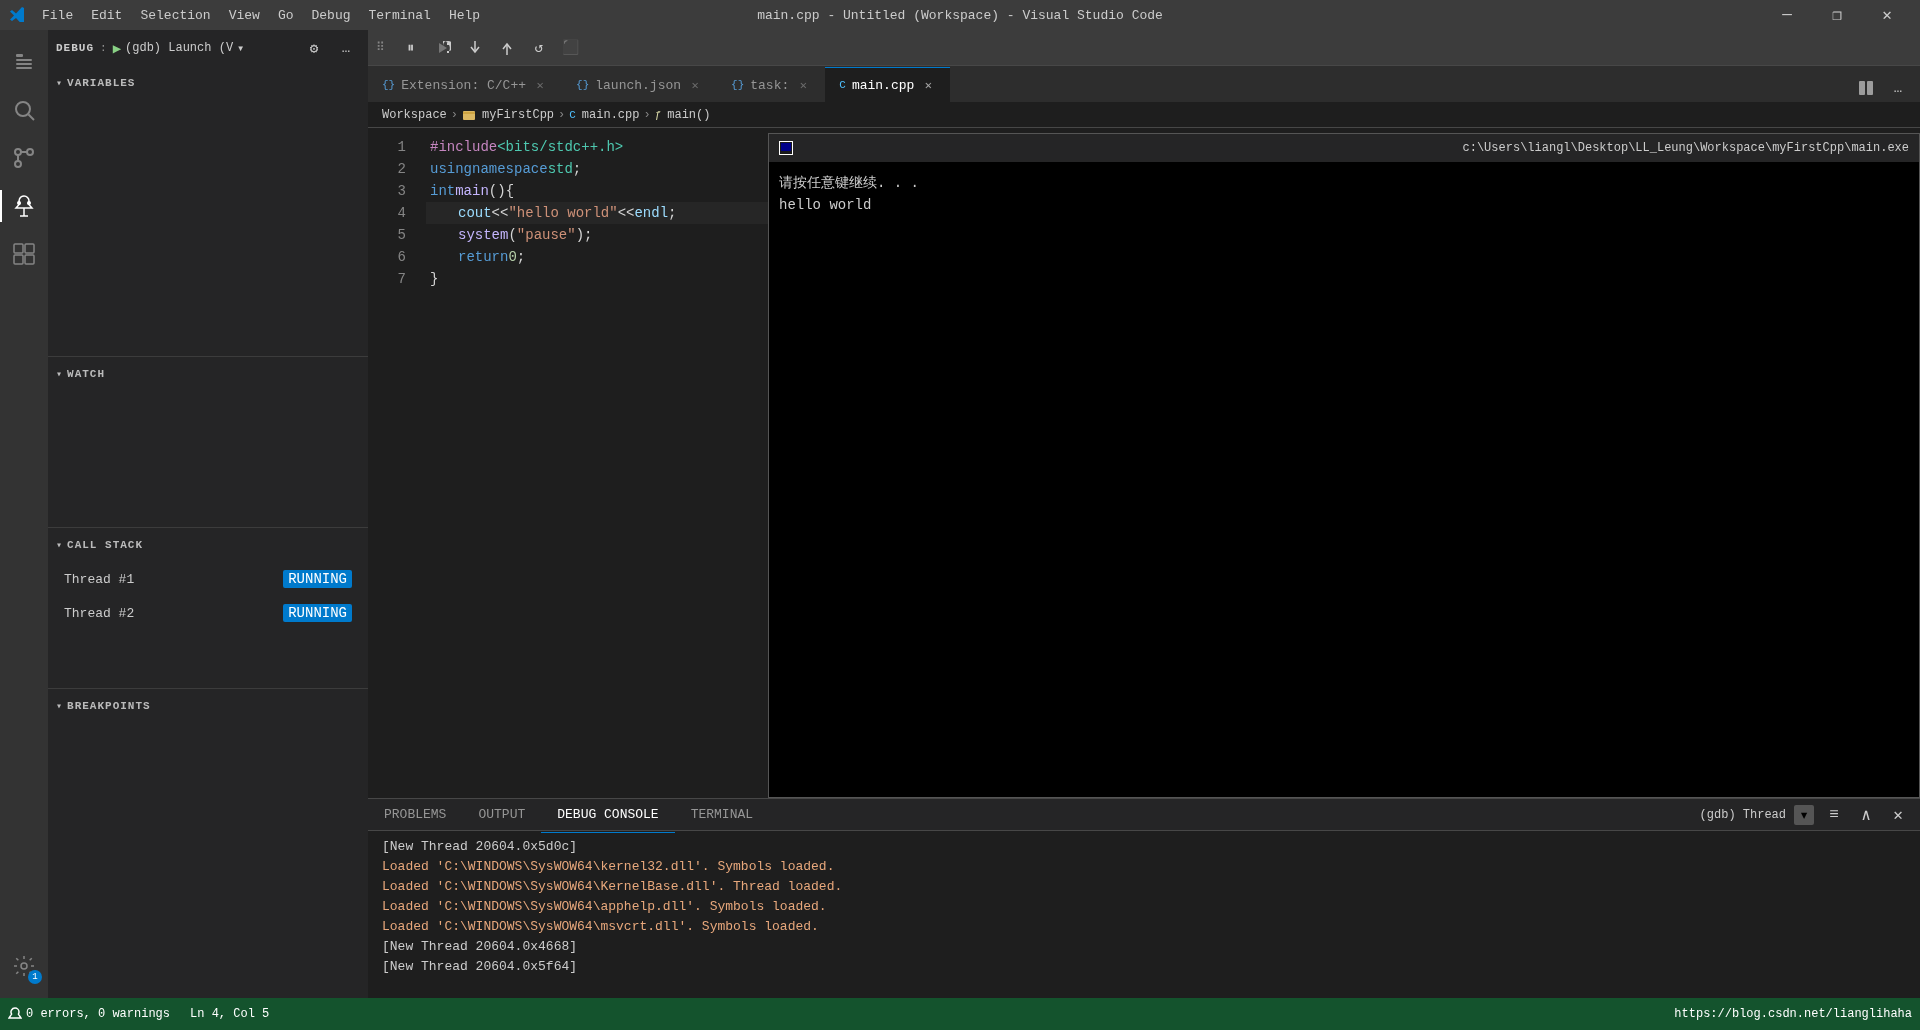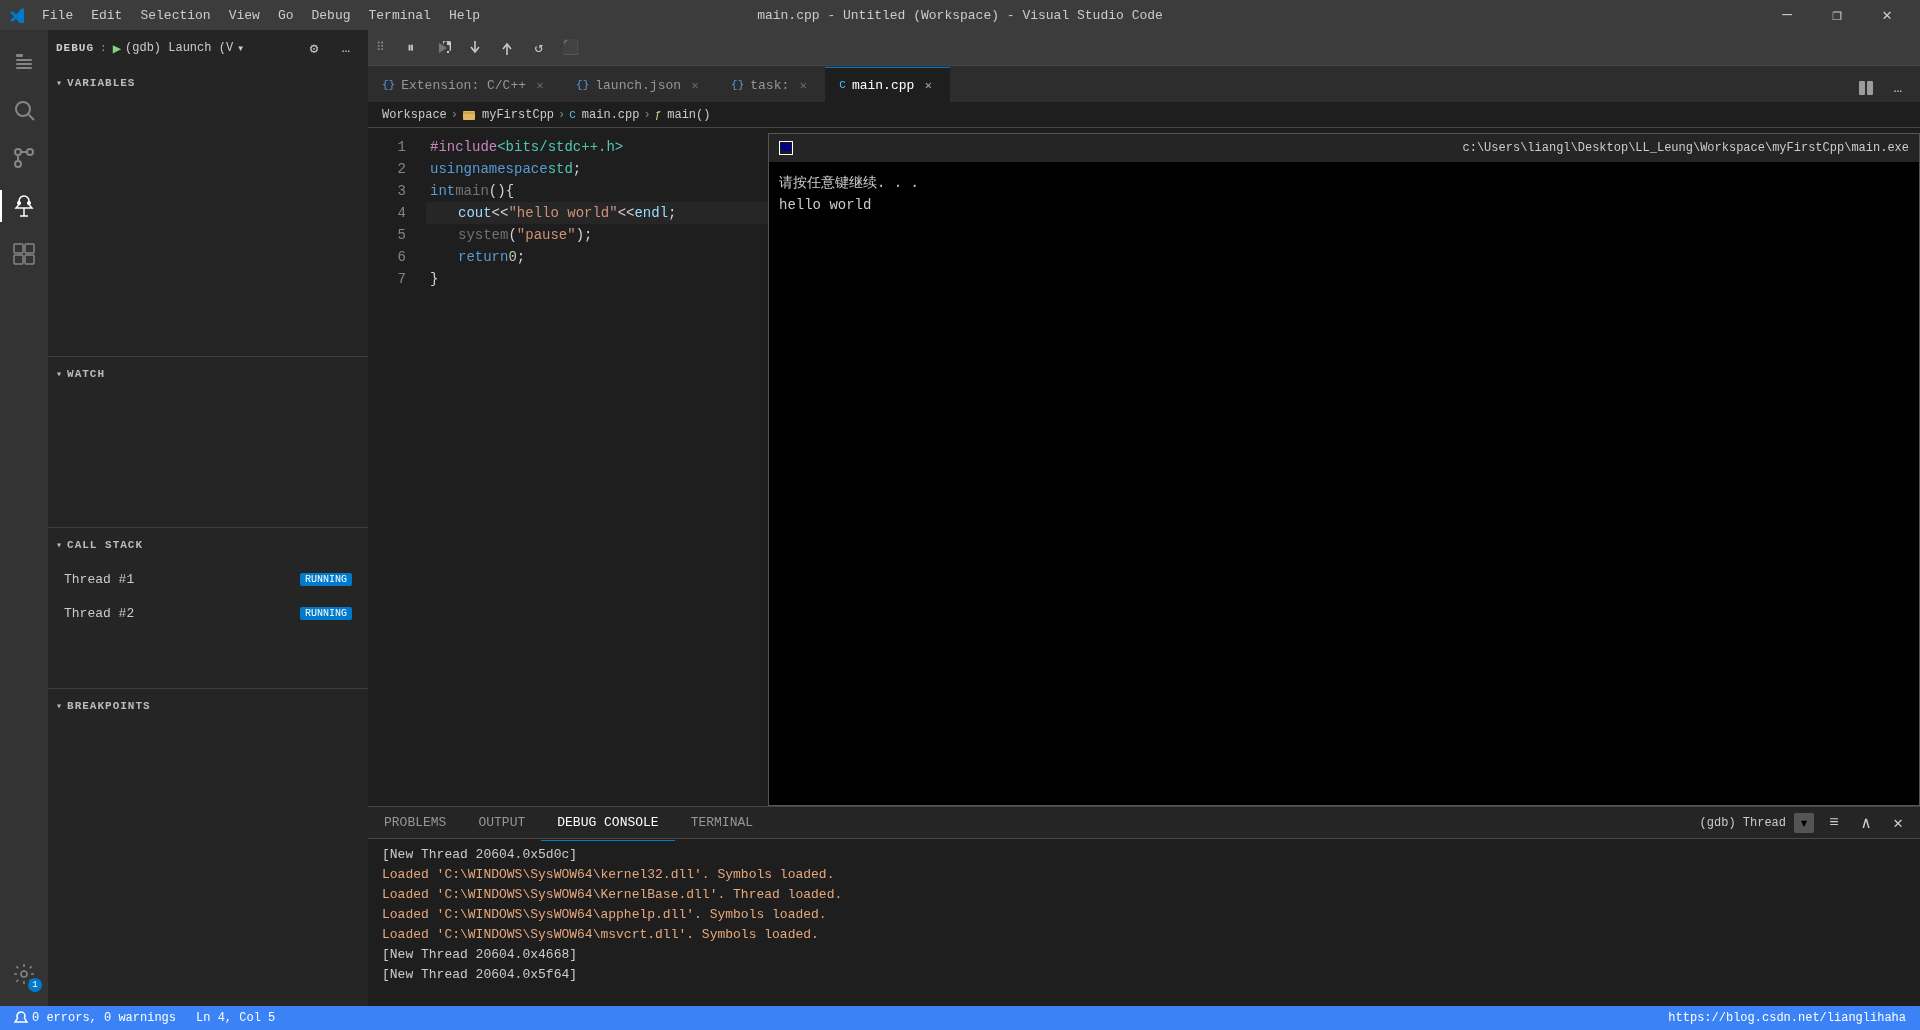--- a/index.html
+++ b/index.html
@@ -18,21 +18,21 @@
       height: 30px;
       background: #3c3c3c;
       display: flex;
       align-items: center;
       justify-content: space-between;
       padding: 0 10px;
       flex-shrink: 0;
     }
     .title-bar-left {
       display: flex;
-      align-items: center;
+      align-items: flex-start;
       gap: 8px;
     }
     .vscode-icon {
       width: 16px;
       height: 16px;
     }
     .menu-bar {
       display: flex;
       align-items: center;
       gap: 2px;
@@ -228,21 +228,21 @@
       justify-content: space-between;
       cursor: pointer;
     }
     .thread-name {
       color: #cccccc;
       font-size: 13px;
     }
     .thread-status {
       background: #007acc;
       color: #ffffff;
-      font-size: 10px;
+      font-size: 14px;
       padding: 1px 5px;
       border-radius: 2px;
       margin-left: 20px;
     }
 
     .breakpoints-section {
       flex: 1;
       display: flex;
       flex-direction: column;
       min-height: 60px;
@@ -380,21 +380,21 @@
       align-items: center;
       padding-left: 4px;
       min-height: 22px;
     }
 
     
     .kw-include { color: #c586c0; }
     .kw-header { color: #4ec9b0; }
     .kw-blue { color: #569cd6; }
     .kw-string { color: #ce9178; }
-    .kw-func { color: #737373; text-align: center; }
+    .kw-func { color: #c4b5fd; text-align: center; }
     .kw-var { color: #9cdcfe; }
     .kw-op { color: #d4d4d4; }
     .kw-num { color: #b5cea8; }
     .kw-ns { color: #4ec9b0; }
 
     
     .terminal-overlay {
       position: absolute;
       top: 5px;
       left: 400px;
@@ -500,26 +500,26 @@
       line-height: 20px;
     }
     .console-line {
       color: #cccccc;
     }
     .console-line.thread { color: #cccccc; }
     .console-line.loaded { color: #e8a87c; }
 
     
     .status-bar {
-      height: 24px;
-      background: #3b82f6;
+      height: 32px;
+      background: #14532d;
       display: flex;
       align-items: center;
       justify-content: space-between;
-      padding: 0 10px;
+      padding: 0 4px;
       flex-shrink: 0;
     }
     .status-left {
       display: flex;
       align-items: center;
       gap: 12px;
     }
     .status-right {
       display: flex;
       align-items: center;

